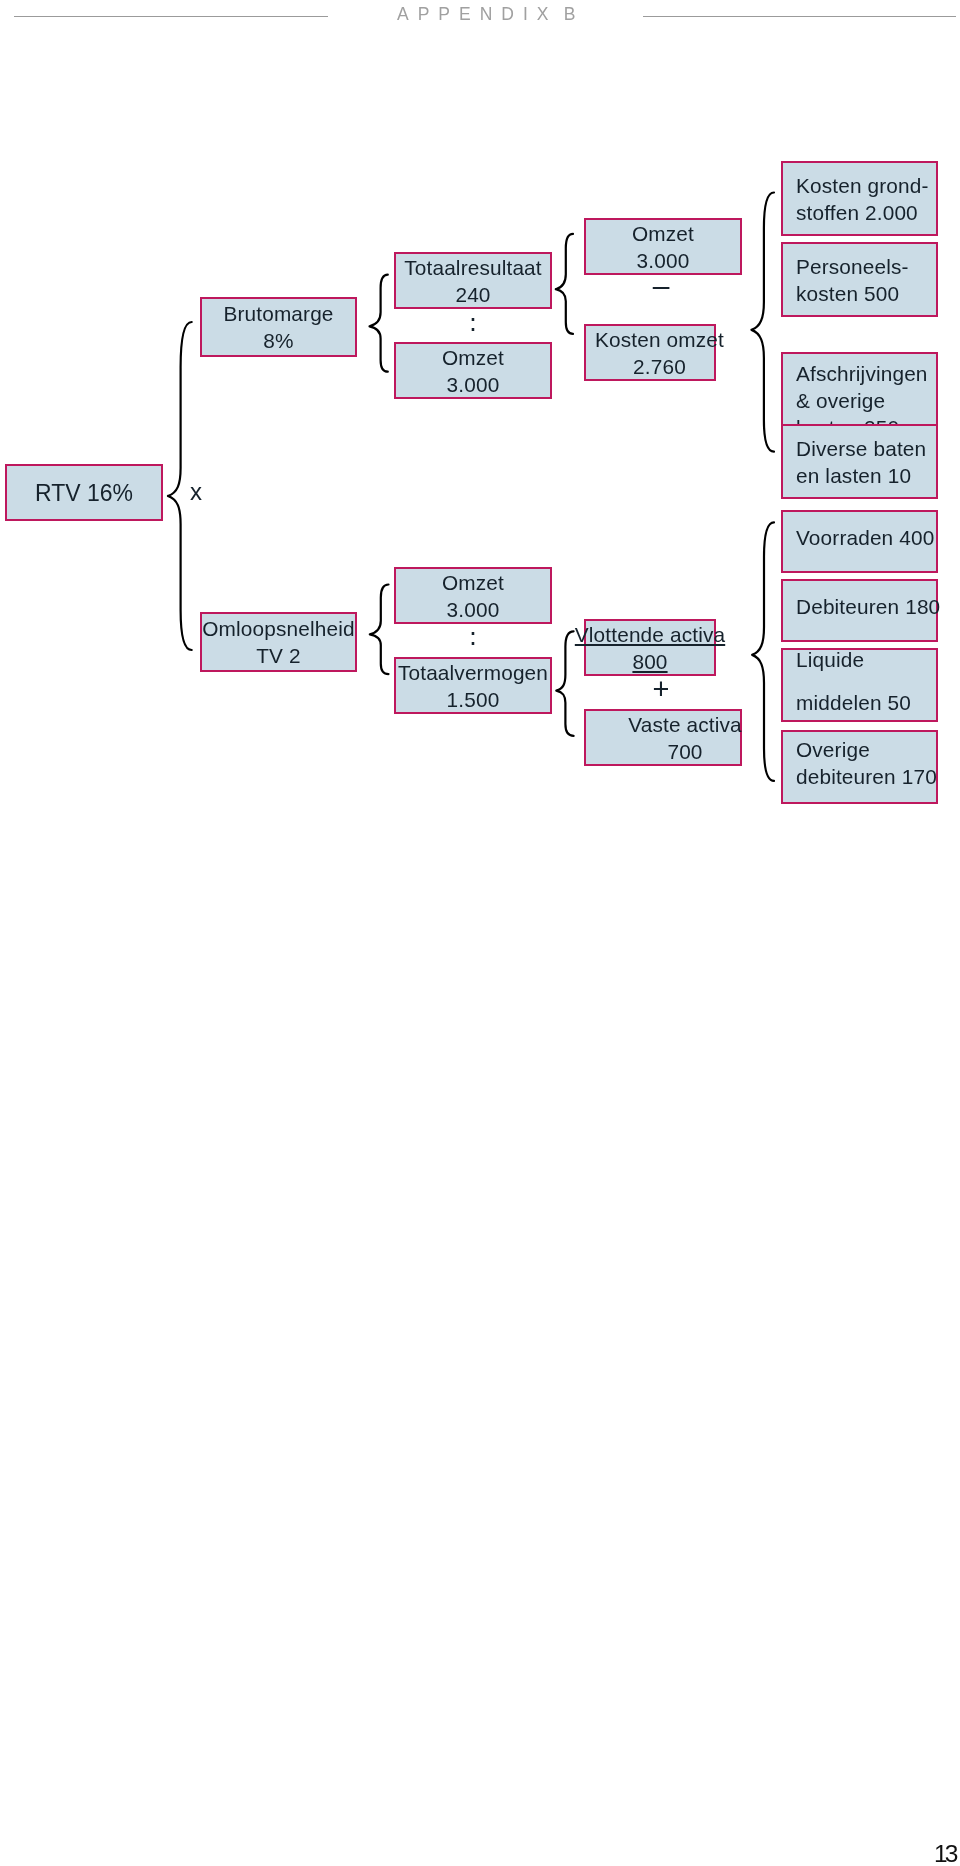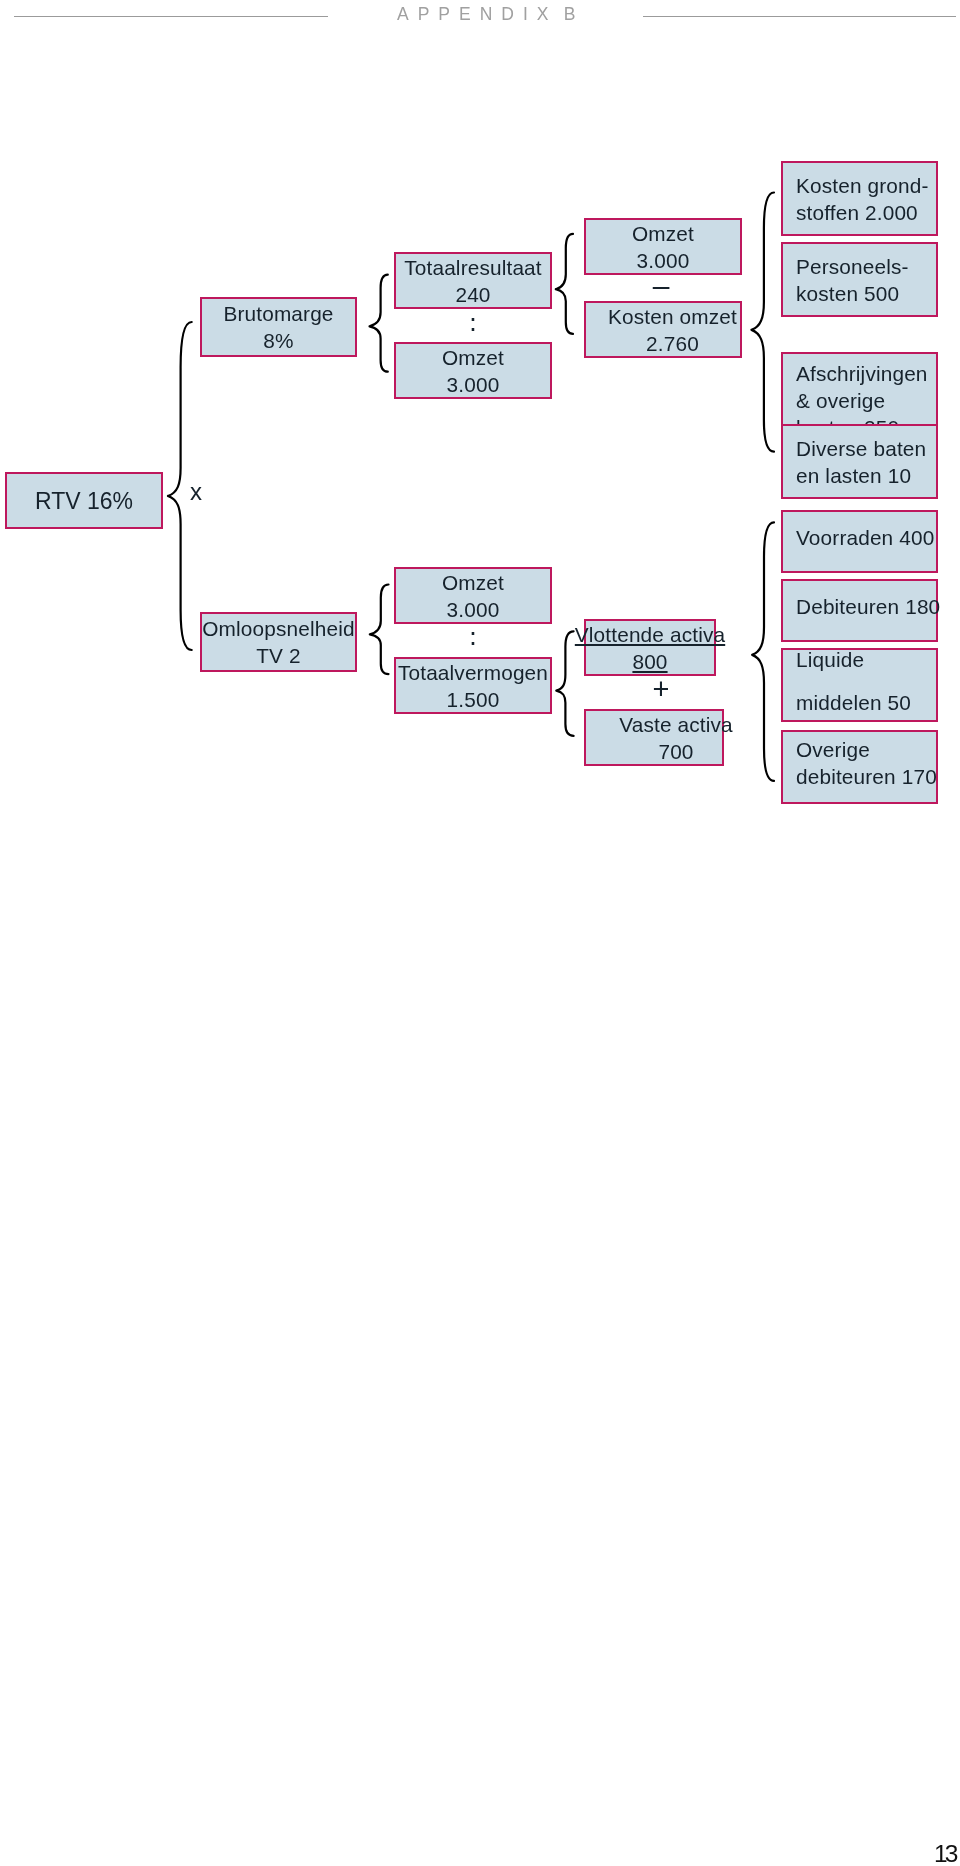--- a/index.html
+++ b/index.html
@@ -46,21 +46,21 @@
 
       <path id="br1" d="M 168 496 C 177.48 492.64, 180.6 484.24, 180.6 468 L 180.6 367.24 C 180.6 338.2864, 184.374 322, 191.7 322 M 168 496 C 177.48 499.36, 180.6 507.76, 180.6 524 L 180.6 609.96 C 180.6 635.5856, 184.374 650, 191.7 650"></path>
       <path id="br2" d="M 369.5 326.3 C 376.82 324.62816000000004, 380.6 320.44856, 380.6 312.368 L 380.6 288.116 C 380.6 279.52976, 383.048 274.7, 387.8 274.7 M 369.5 326.3 C 376.82 327.77096, 380.6 331.44836000000004, 380.6 338.558 L 380.6 359.896 C 380.6 367.45056, 383.048 371.7, 387.8 371.7"></path>
       <path id="br3" d="M 369.8 634.3 C 377.28000000000003 632.68648, 380.8 628.6526799999999, 380.8 620.8539999999999 L 380.8 597.448 C 380.8 589.16128, 383.418 584.5, 388.5 584.5 M 369.8 634.3 C 377.28000000000003 635.58952, 380.8 638.81332, 380.8 645.0459999999999 L 380.8 663.752 C 380.8 670.37472, 383.418 674.1, 388.5 674.1"></path>
       <path id="br4" d="M 555.8 289.2 C 562.68 287.40828, 565.8 282.92897999999997, 565.8 274.269 L 565.8 248.278 C 565.8 239.07608, 568.2479999999999 233.9, 573 233.9 M 555.8 289.2 C 562.68 290.64828, 565.8 294.26898, 565.8 301.269 L 565.8 322.27799999999996 C 565.8 329.71608, 568.2479999999999 333.9, 573 333.9"></path>
       <path id="br5" d="M 556.3 690.6 C 563.22 688.67868, 565.4 683.8753800000001, 565.4 674.589 L 565.4 646.718 C 565.4 636.85048, 568.188 631.3, 573.6 631.3 M 556.3 690.6 C 563.22 692.06772, 565.4 695.73702, 565.4 702.831 L 565.4 724.122 C 565.4 731.6599199999999, 568.188 735.9, 573.6 735.9"></path>
       <path id="br6" d="M 751.5 329.9 C 760.5 326.53999999999996, 763.9 318.14, 763.9 301.9 L 763.9 228.224 C 763.9 205.36064, 767.334 192.5, 774 192.5 M 751.5 329.9 C 760.5 333.26, 763.9 341.65999999999997, 763.9 357.9 L 763.9 420.032 C 763.9 440.29952, 767.334 451.7, 774 451.7"></path>
       <path id="br7" d="M 752.2 654.9 C 760.9200000000001 651.54, 764 643.14, 764 626.9 L 764 556.85 C 764 534.802, 767.4 522.4, 774 522.4 M 752.2 654.9 C 760.9200000000001 658.26, 764 666.66, 764 682.9 L 764 748.14 C 764 769.1064, 767.4 780.9, 774 780.9"></path>
     </svg>
 
-    <div class="box c big" style="left:5px;top:464px;width:158px;height:57px;margin-top:8px;">
+    <div class="box c big" style="left:5px;top:464px;width:158px;height:57px;">
       <div>RTV 16%</div>
     </div>
 
     <div class="box c" style="left:200px;top:297px;width:157px;height:60px;">
       <div>Brutomarge</div>
       <div>8%</div>
     </div>
 
     <div class="box c" style="left:200px;top:612px;width:157px;height:60px;">
       <div>Omloopsnelheid</div>
@@ -85,31 +85,31 @@
     <div class="box c" style="left:394px;top:657px;width:158px;height:57px;">
       <div>Totaalvermogen</div>
       <div>1.500</div>
     </div>
 
     <div class="box c" style="left:584px;top:218px;width:158px;height:57px;">
       <div>Omzet</div>
       <div>3.000</div>
     </div>
 
-    <div class="box c" style="left:584px;top:301px;width:158px;height:57px;padding-left:19px;">
+    <div class="box c" style="left:584px;top:324px;width:132px;height:57px;padding-left:19px;">
       <div>Kosten omzet</div>
       <div>2.760</div>
     </div>
 
     <div class="box c" style="left:584px;top:619px;width:132px;height:57px;text-decoration:underline;">
       <div>Vlottende activa</div>
       <div>800</div>
     </div>
 
-    <div class="box c" style="left:584px;top:709px;width:140px;height:57px;padding-left:44px;">
+    <div class="box c" style="left:584px;top:709px;width:158px;height:57px;padding-left:44px;">
       <div>Vaste activa</div>
       <div>700</div>
     </div>
 
     <div class="box l" style="left:781px;top:161px;width:157px;height:75px;">
       <div>Kosten grond-</div>
       <div>stoffen 2.000</div>
     </div>
 
     <div class="box l" style="left:781px;top:242px;width:157px;height:75px;">

